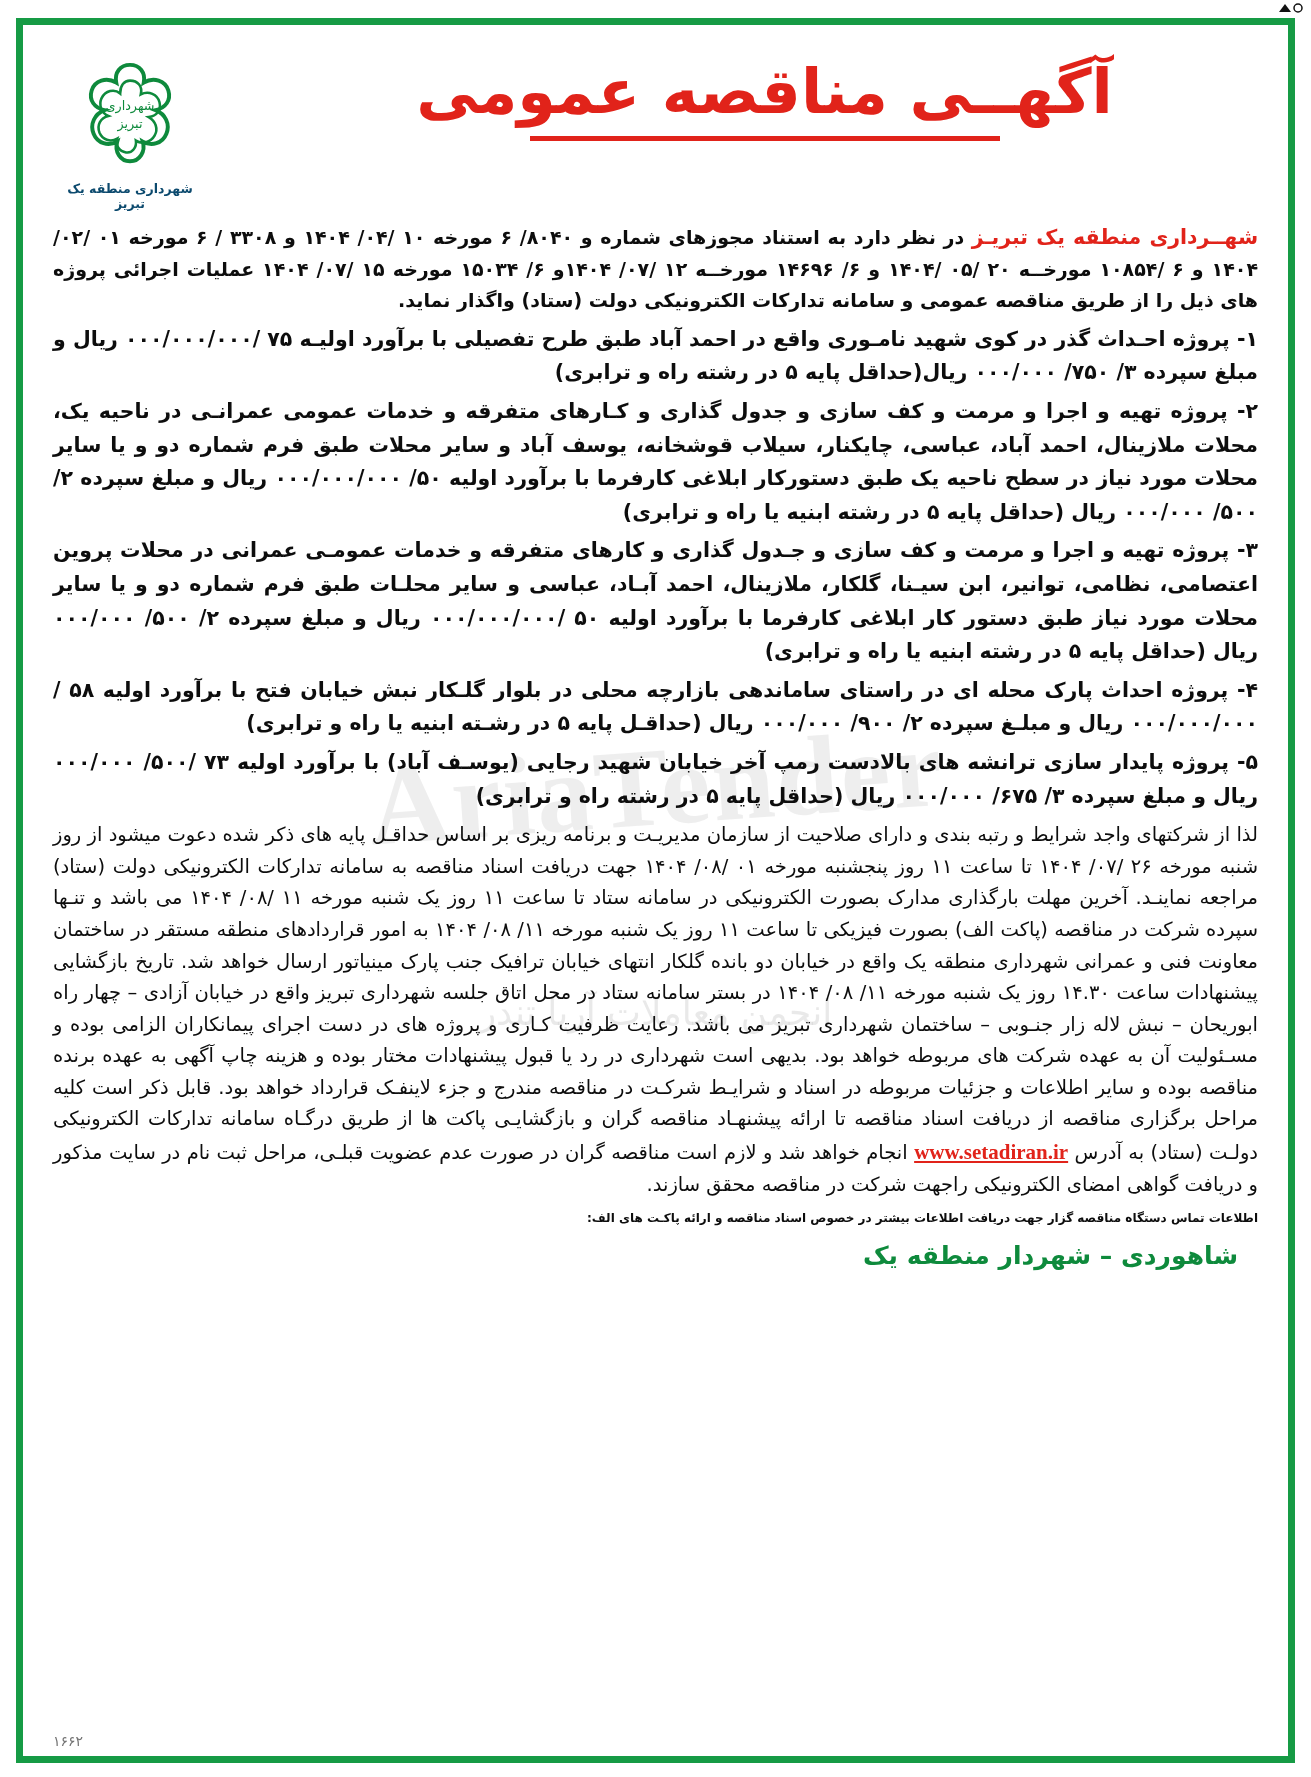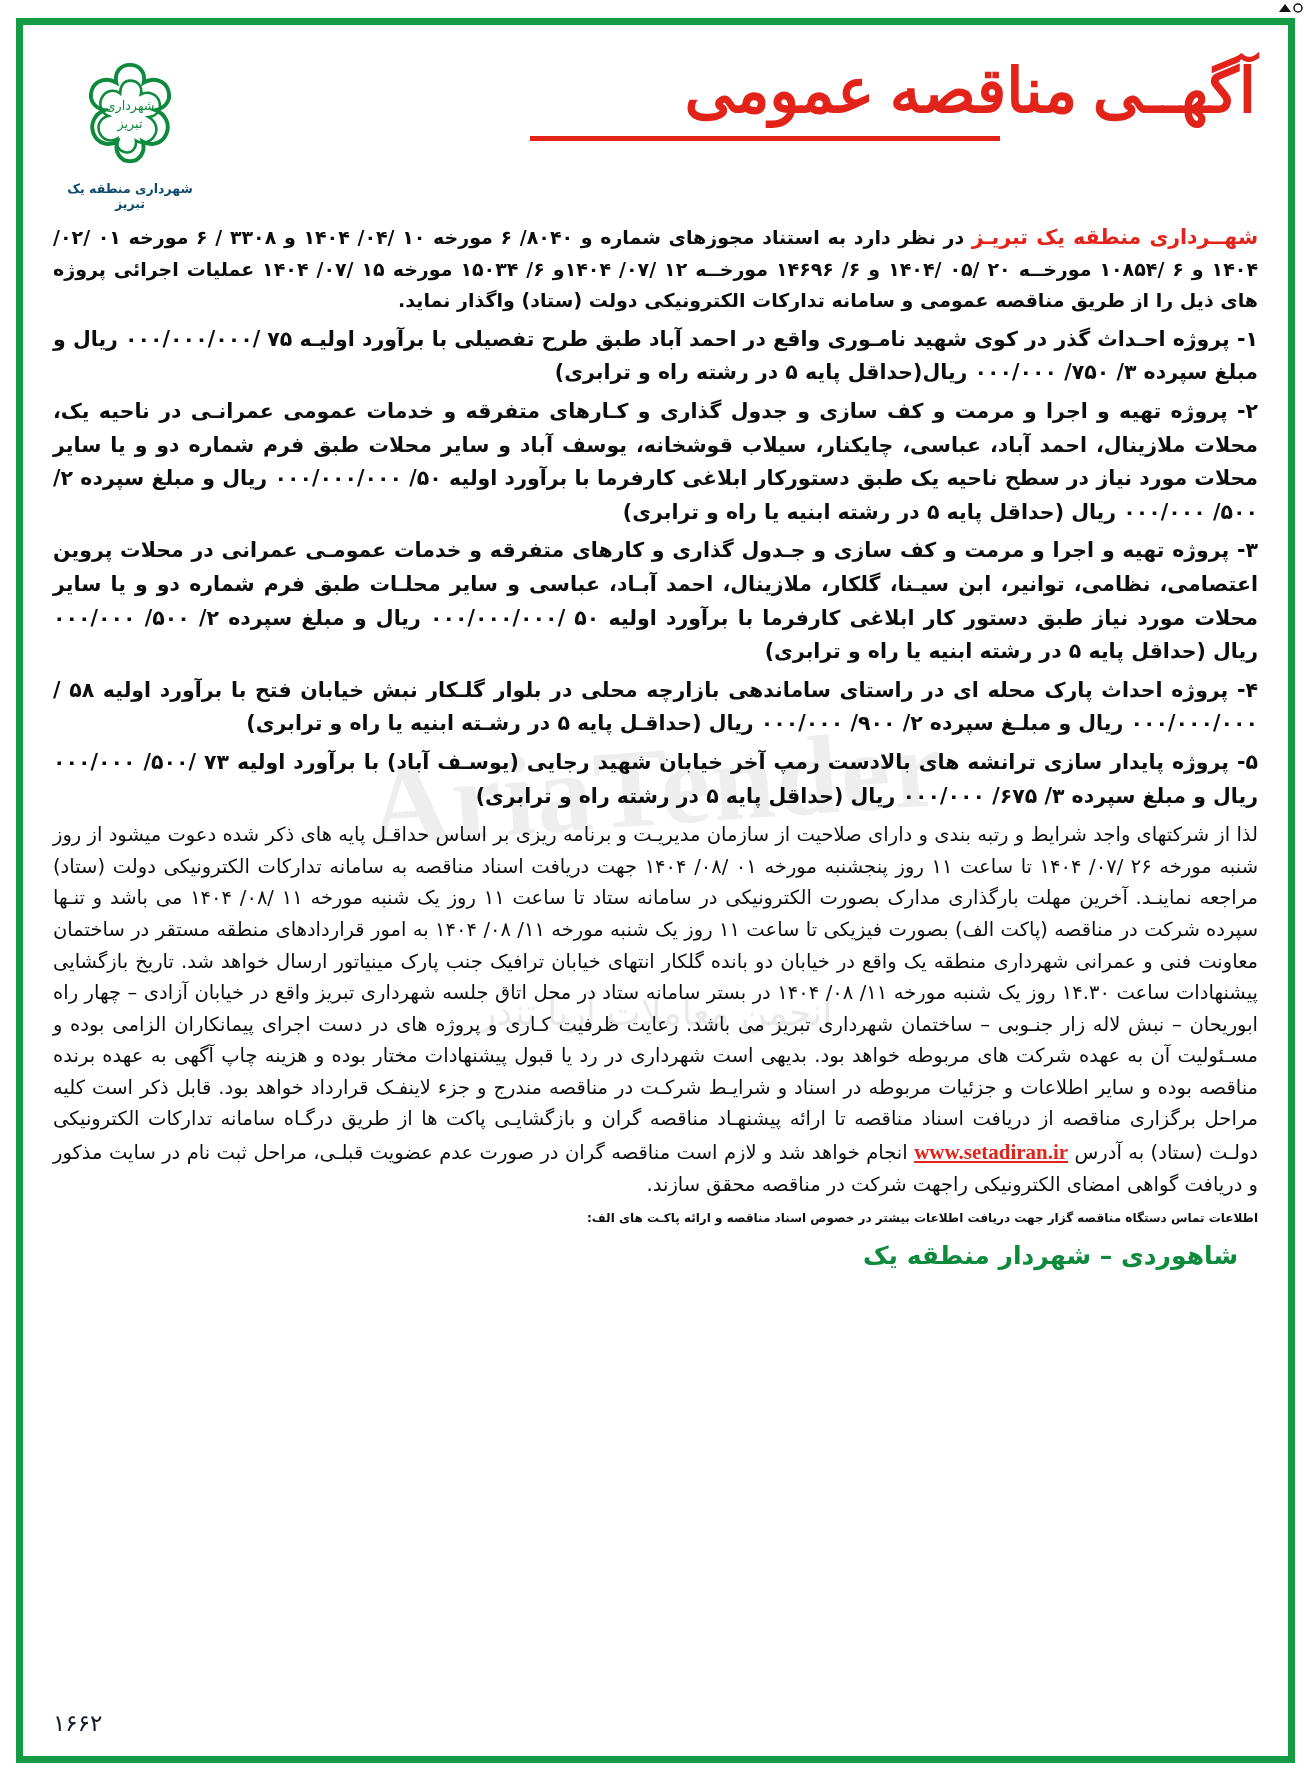--- a/index.html
+++ b/index.html
@@ -79,23 +79,23 @@
   #logo-mark { display:block; margin: 0 auto; }
   #logo-caption {
     margin-top: 4px;
     font-size: 12.5px;
     font-weight: bold;
     color: #0c4a6e;
     letter-spacing: 0px;
   }
   #title-block {
     flex: 1 1 auto;
+    text-align: center;
     padding-top: 4px;
     padding-left: 30px;
-    font-family: Liberation Serif, serif;
   }
   #main-title {
     font-size: 62px;
     font-weight: bold;
     color: #e1231a;
     line-height: 1.12;
     margin: 0;
     letter-spacing: -1px;
   }
   #title-rule {
@@ -178,23 +178,23 @@
     margin-top: 14px;
     text-align: right;
     font-size: 25px;
     font-weight: bold;
     color: #0e8a3c;
     padding-right: 20px;
   }
   #doc-code {
     position: absolute;
     left: 30px;
-    bottom: 20px;
-    font-size: 23px;
-    color: #0f172a;
+    bottom: 7px;
+    font-size: 14px;
+    color: #737373;
     z-index: 3;
     font-weight: normal;
   }
   
   #corner-mark {
     position: absolute;
     right: 8px;
     top: 2px;
     width: 26px;
     height: 12px;

